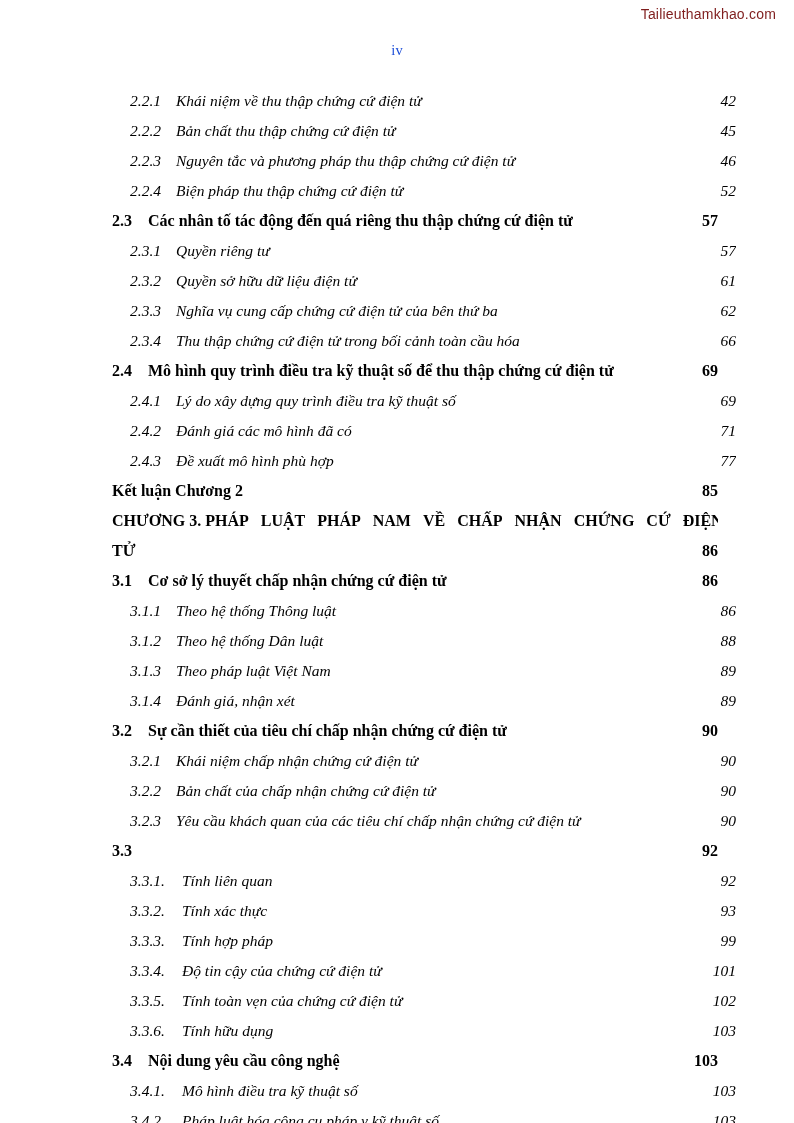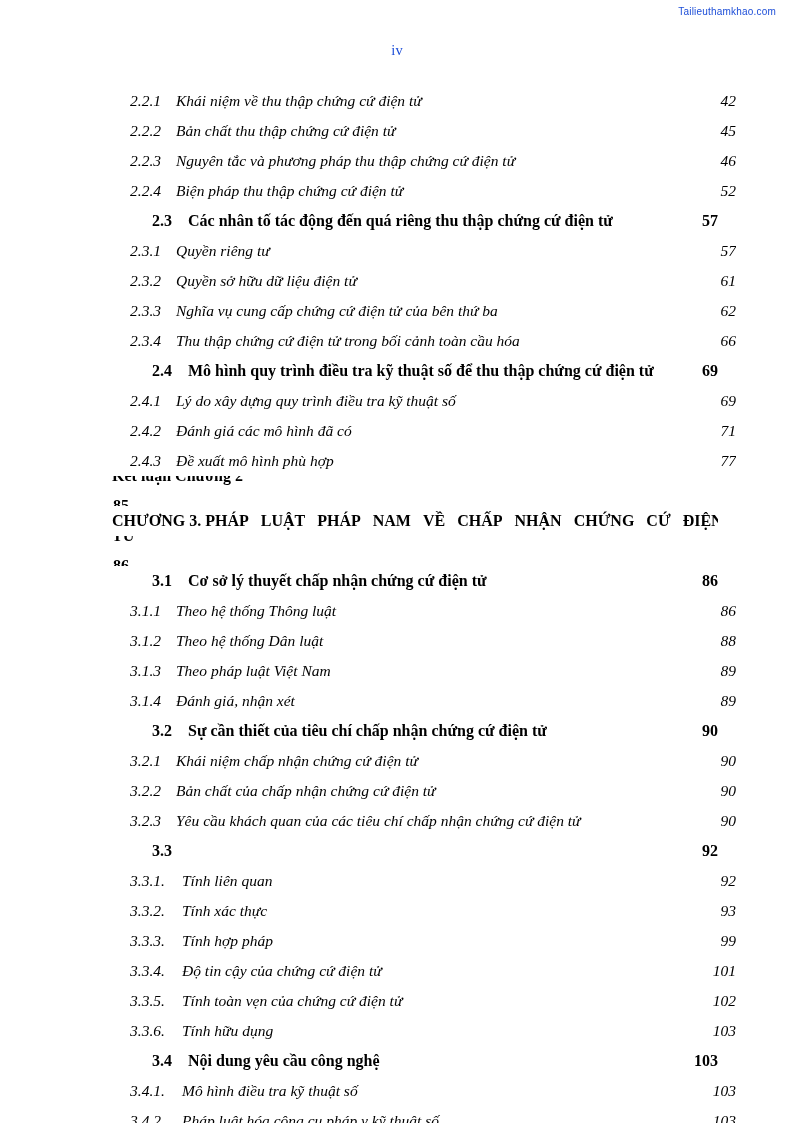--- a/index.html
+++ b/index.html
@@ -21,22 +21,22 @@
     inset: 0;
     background: #ffffff;
   }
 
   
   .watermark {
     position: absolute;
     top: 6px;
     right: 18px;
     font-family: "Liberation Sans", "DejaVu Sans", sans-serif;
-    font-size: 10px;
-    color: #1d4ed8;
+    font-size: 14px;
+    color: #7f1d1d;
     letter-spacing: .2px;
     white-space: nowrap;
   }
 
   
   .folio {
     position: absolute;
     top: 42px;
     left: 0;
     width: 794px;
@@ -54,21 +54,20 @@
   }
 
   .row {
     display: flex;
     align-items: baseline;
     width: 100%;
     line-height: 30px;
     height: 30px;
     white-space: nowrap;
     overflow: hidden;
-    justify-content: center;
   }
 
   
   .num {
     flex: 0 0 auto;
     text-align: left;
   }
 
   .title {
     flex: 0 0 auto;
@@ -109,28 +108,27 @@
 
   
   .lvl3 .num.wide { width: 52px; }
 
   
   .lvl2 {
     font-weight: bold;
     font-size: 16px;
     padding-left: 0;
   }
-  .lvl2 .num { width: 36px; margin-left: 40px; }
+  .lvl2 .num { width: 36px; }
 
   
   .lvl1 {
     font-weight: bold;
     font-size: 16px;
     padding-left: 0;
-    flex-direction: column;
   }
   .chapter-line1 {
     font-weight: bold;
     font-size: 16px;
     line-height: 30px;
     height: 30px;
     white-space: nowrap;
     overflow: hidden;
     text-align: justify;
     text-align-last: justify;

